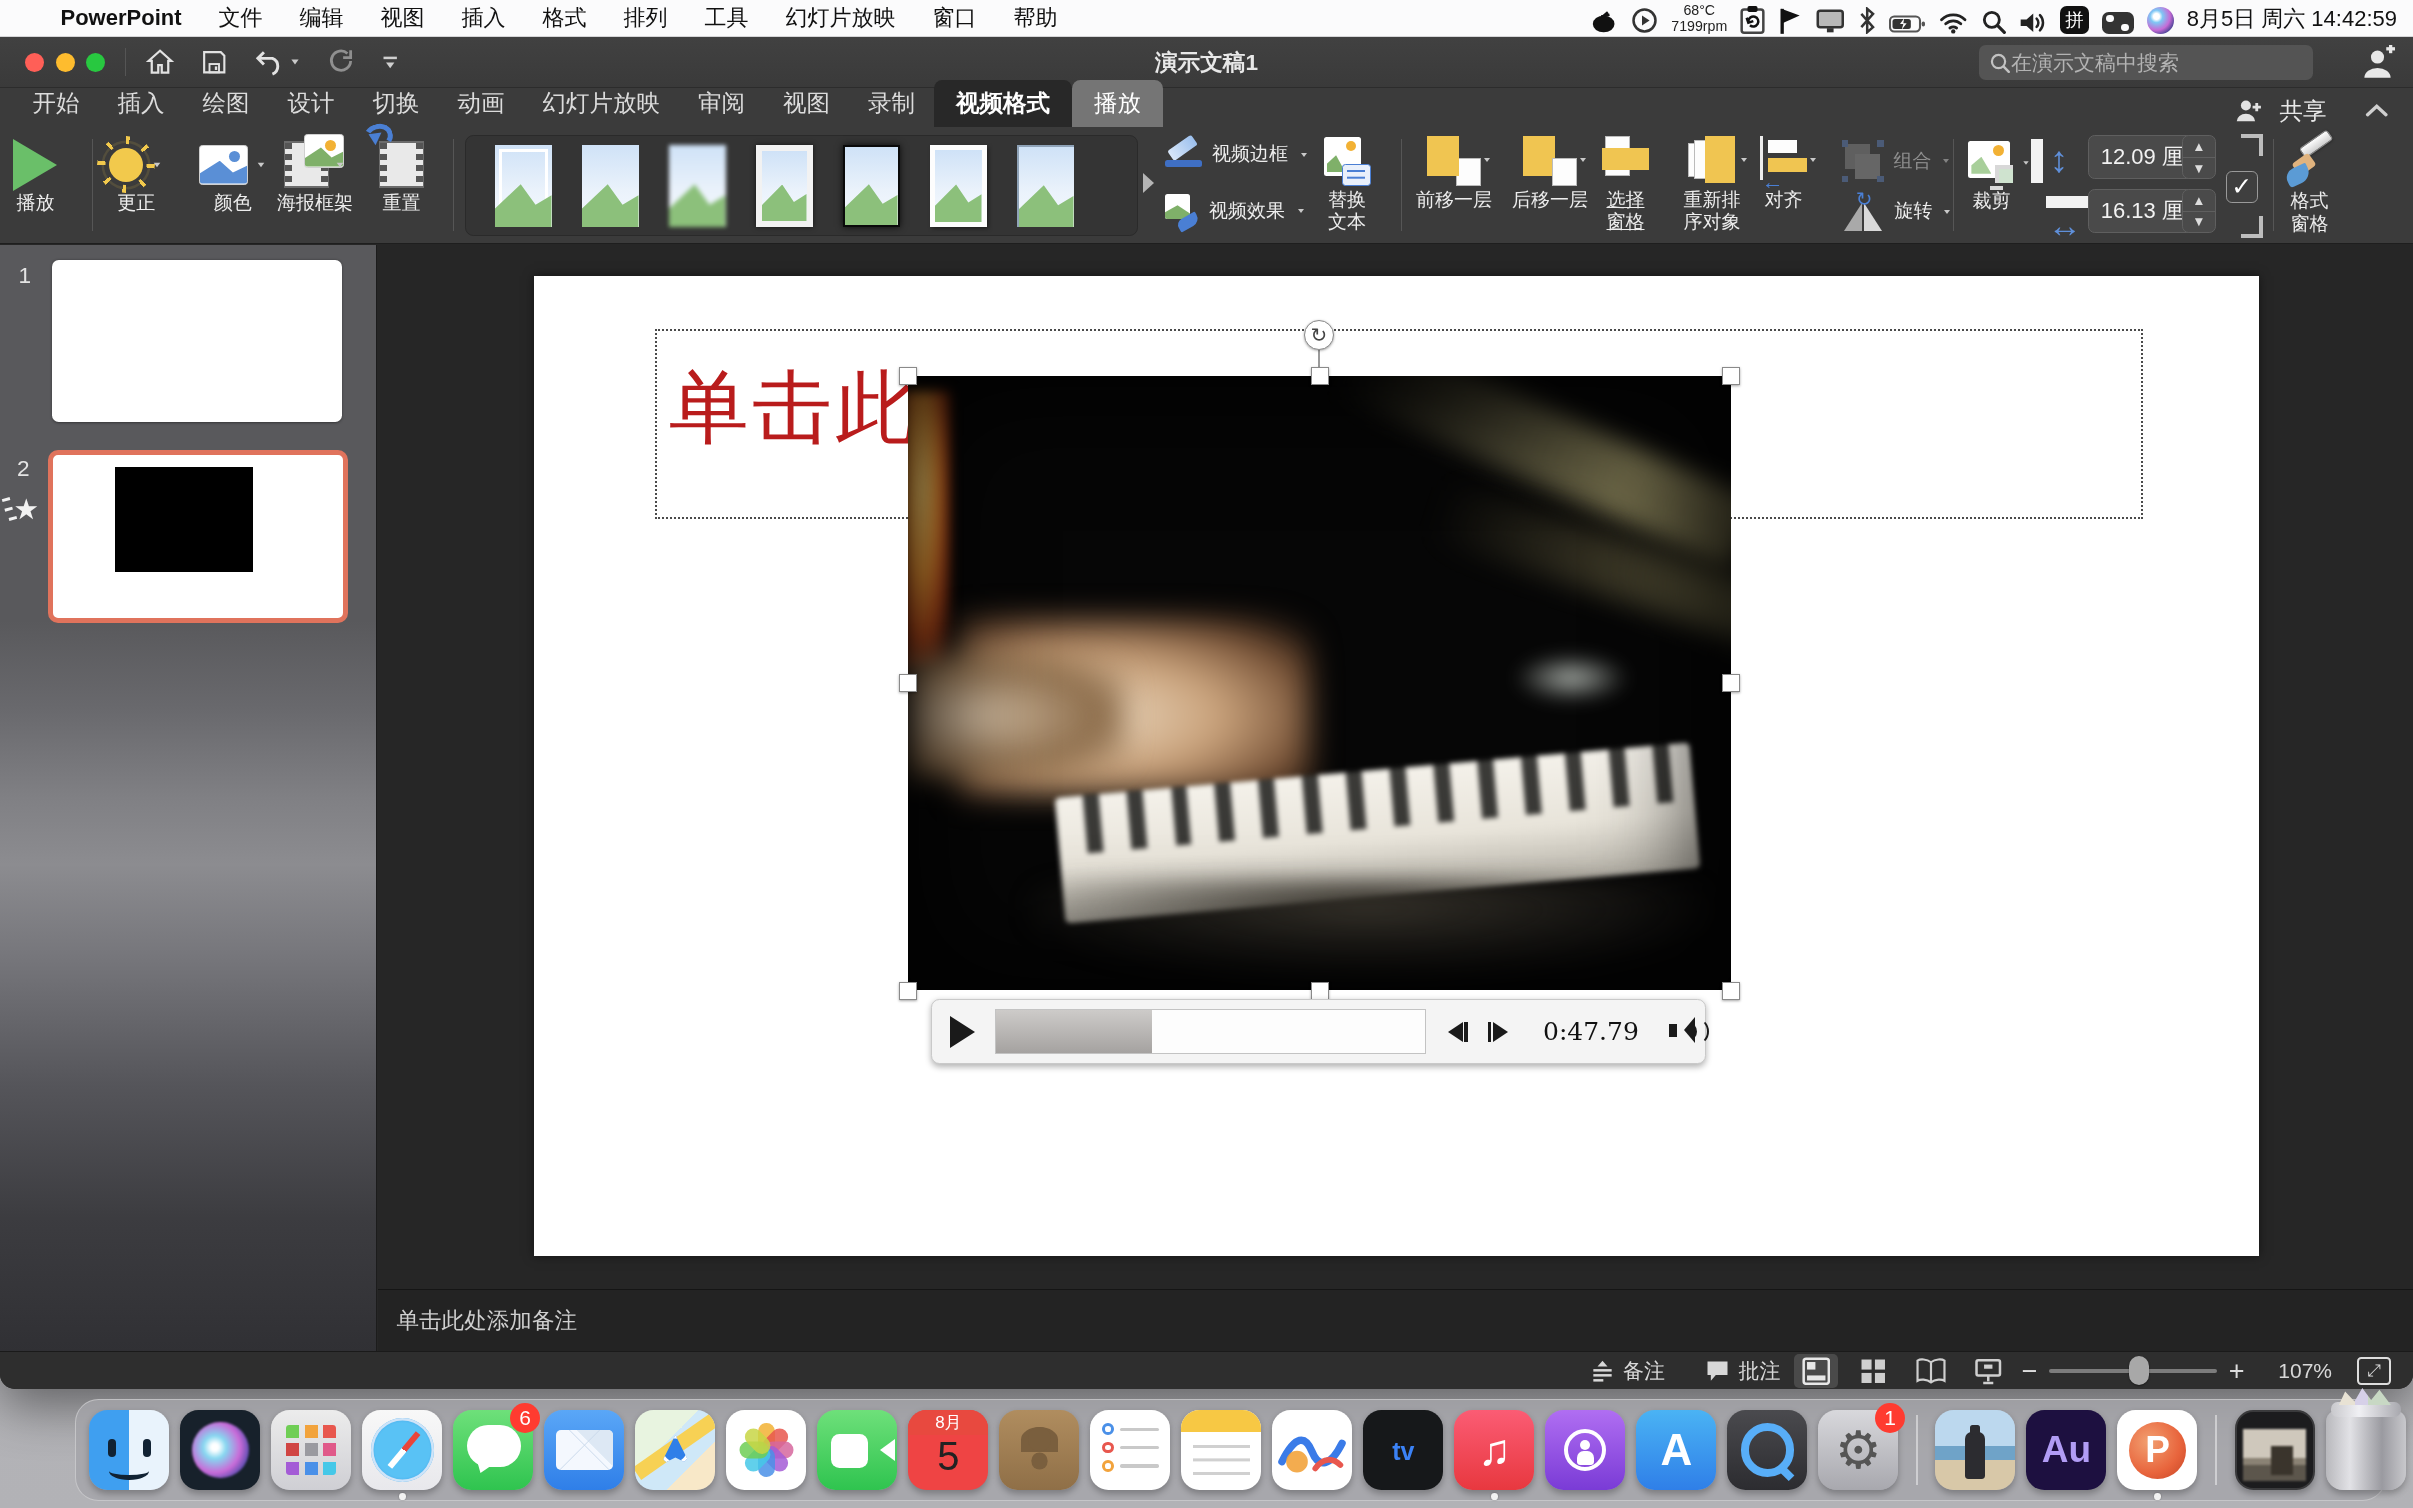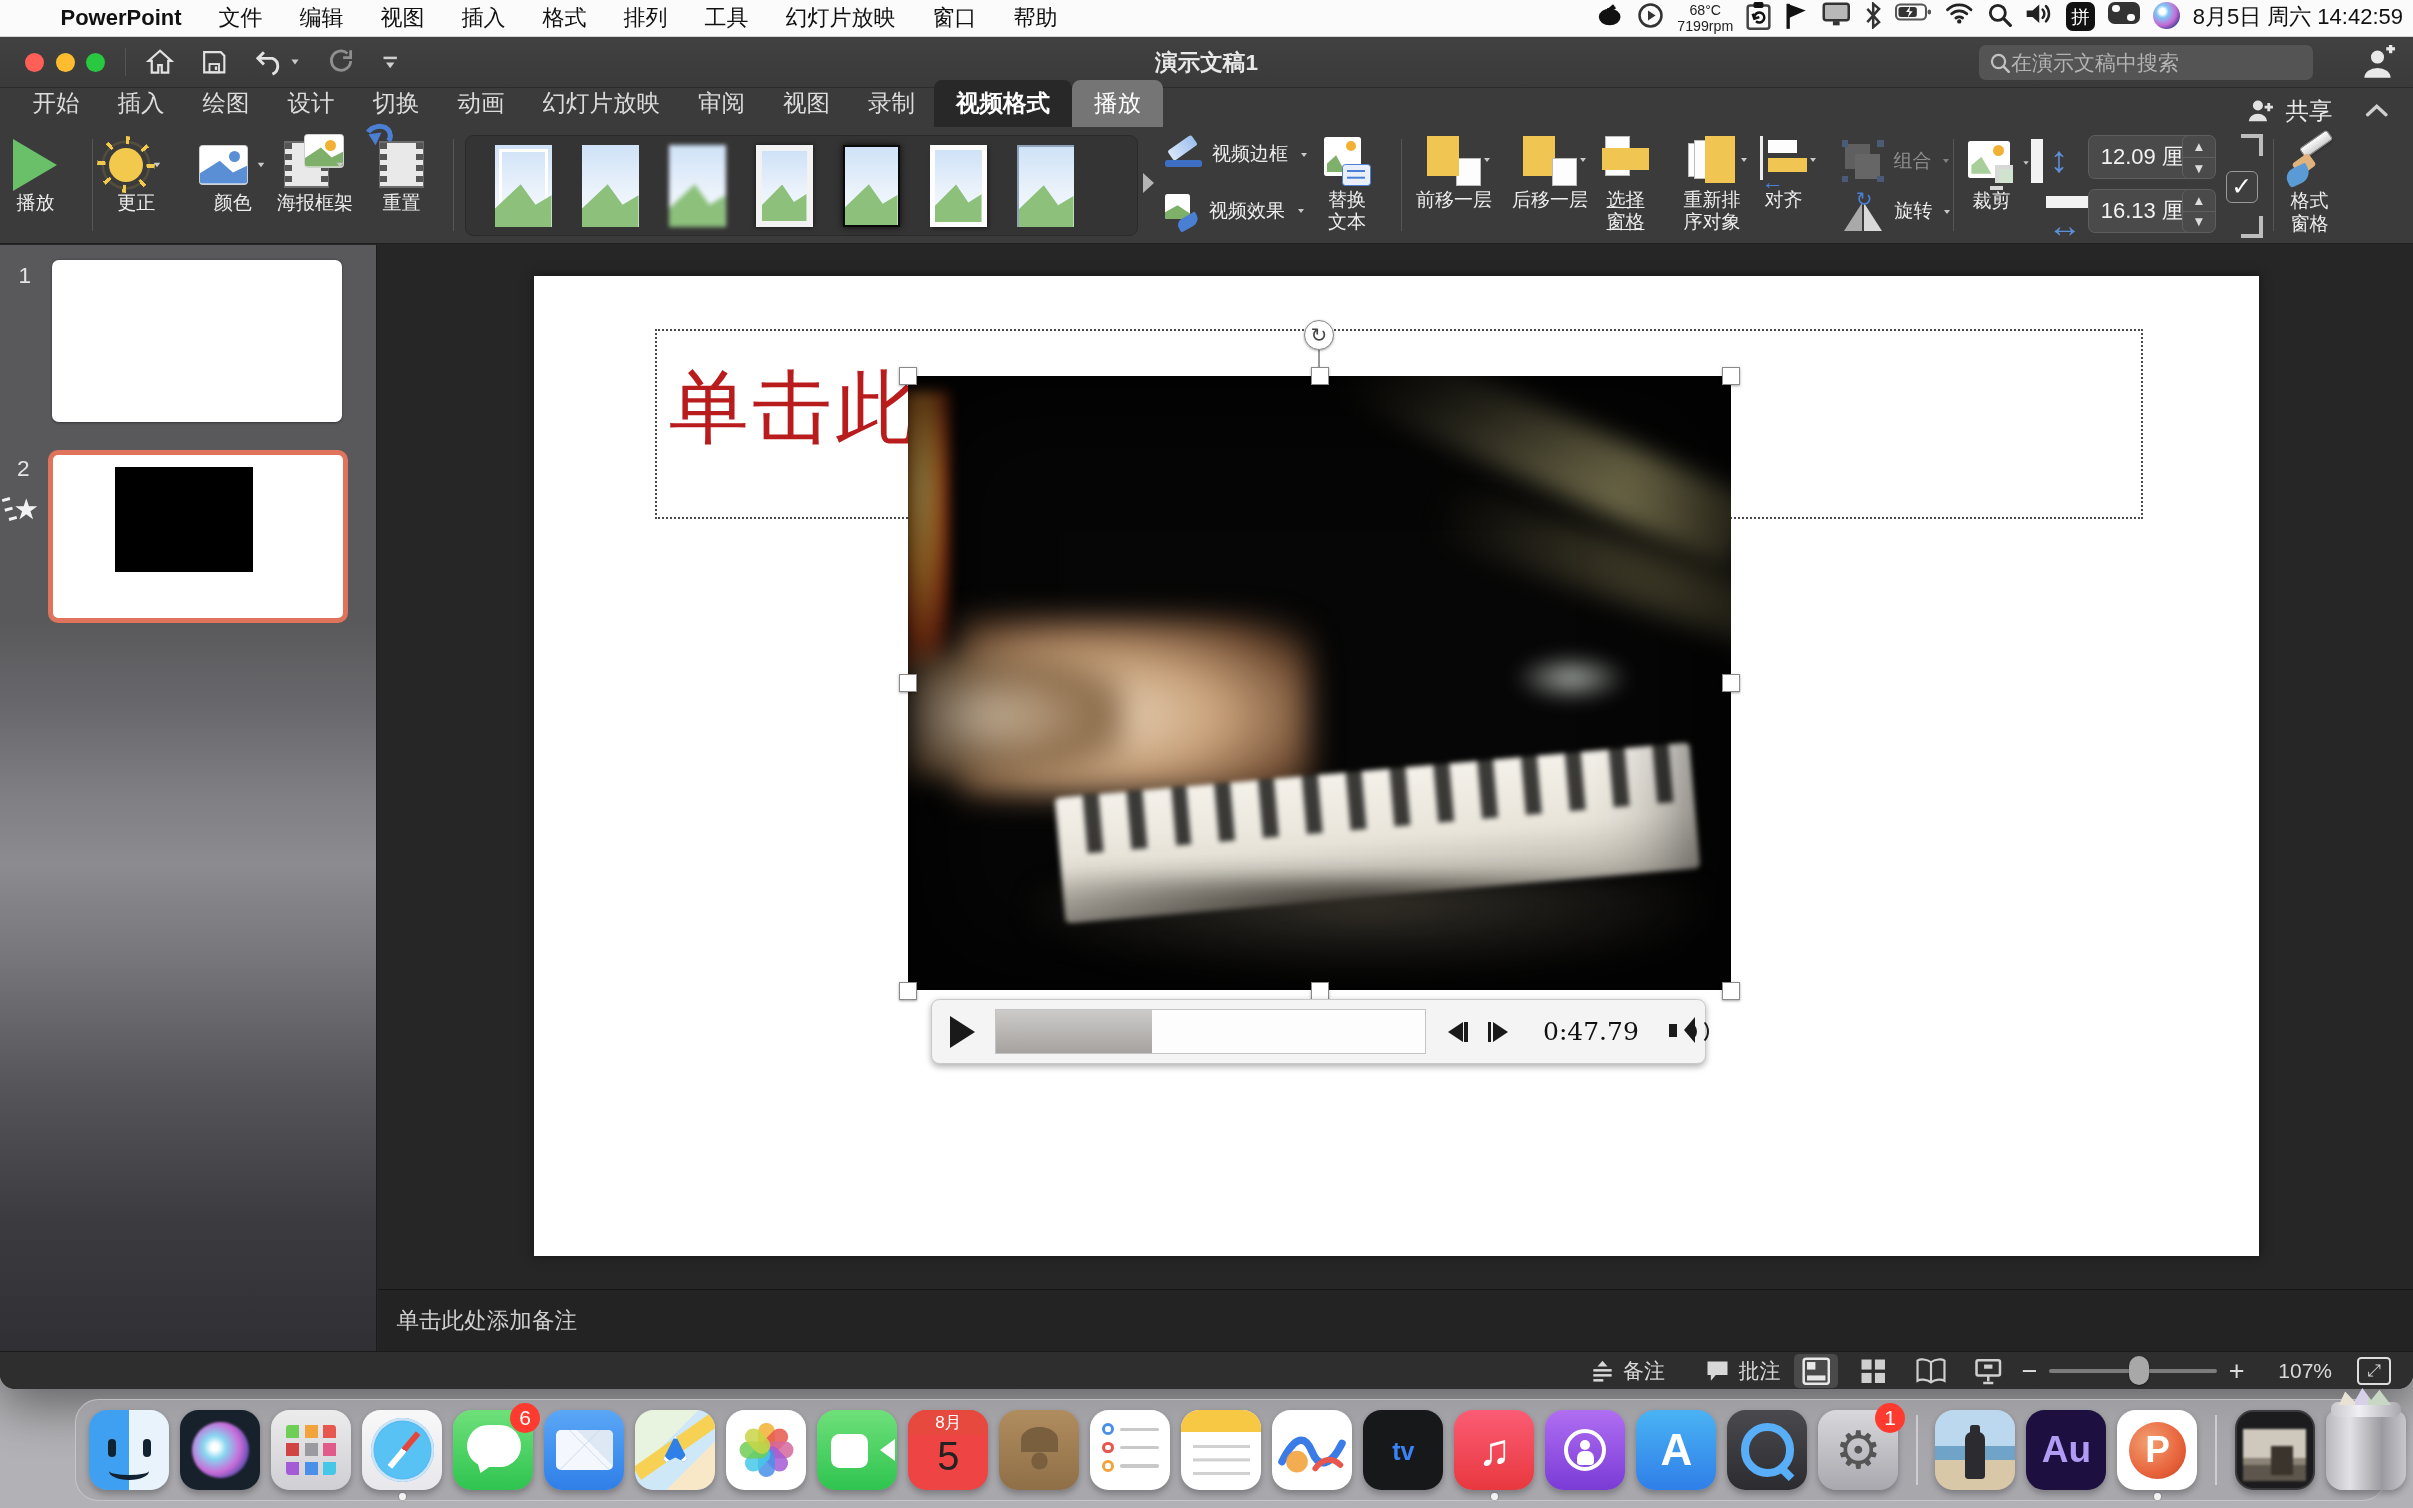--- a/index.html
+++ b/index.html
@@ -8,21 +8,21 @@
   .abs { position:absolute; }
 
   
   #window { position:absolute; left:0; top:0; width:2413px; height:1389px; border-radius:0 0 15px 15px; overflow:hidden; background:#262626; box-shadow:0 17px 50px rgba(0,0,0,.45); }
 
   
   #menubar { position:absolute; left:0; top:0; width:2413px; height:37px; background:#fbfbfc; display:flex; align-items:center; color:#111; font-size:22px; border-bottom:0.8px solid #d6d6d8; }
   #menubar .apple { font-size:25px; margin:0 28.5px 0 32px; }
   #menubar .appname { font-weight:bold; margin-right:37px; }
   #menubar .mitem { margin-right:37px; white-space:nowrap; }
-  #menubar .right { margin-left:auto; display:flex; align-items:flex-start; gap:13px; padding-right:10px; }
+  #menubar .right { margin-left:auto; display:flex; align-items:flex-end; gap:13px; padding-right:16px; }
   .temp { font-size:14.2px; line-height:16px; text-align:center; color:#222; }
   .mico { display:flex; align-items:center; justify-content:center; }
   .pinyin-badge { width:28.5px; height:28.5px; background:#111; color:#fff; border-radius:6.7px; font-size:18.4px; display:flex; align-items:center; justify-content:center; }
   .siri-orb { width:27px; height:27px; border-radius:50%; background:radial-gradient(circle at 35% 35%, #fff 0 12%, #7ec7f5 25%, #c66bd6 55%, #3a3f8f 80%); }
   .cc-pill { width:32px; height:22px; border:0; background:#333; border-radius:6.7px; position:relative; }
   .cc-pill:before { content:""; position:absolute; left:4.2px; top:3.4px; width:8.4px; height:6.7px; background:#fbfbfc; border-radius:3.4px; }
   .cc-pill:after { content:""; position:absolute; right:4.2px; bottom:3.4px; width:8.4px; height:6.7px; background:#fbfbfc; border-radius:3.4px; }
   .datetime { white-space:nowrap; }
 
   
@@ -35,21 +35,21 @@
   #searchbox { position:absolute; left:1979px; top:8.4px; width:334px; height:35px; background:#545454; border-radius:6.7px; display:flex; align-items:center; padding:0 10px; }
   #searchbox input { background:transparent; border:0; outline:0; color:#ddd; font-size:21px; width:277px; margin-left:0; font-family:inherit; }
   #searchbox input::placeholder { color:#b3b3b3; }
 
   
   #tabbar { position:absolute; left:0; top:88px; width:2413px; height:39px; background:#3b3b3b; display:flex; align-items:flex-end; color:#dcdcdc; font-size:23.5px; }
   .rtab { padding:6.7px 19px 8.4px; white-space:nowrap; }
   .ctxtab { border-radius:8.4px 8.4px 0 0; padding:6.7px 22px 8.4px; margin-top:1.7px; }
   .ctxtab.sel { background:#282828; color:#fff; font-weight:bold; }
   .ctxtab.play { background:#757575; color:#fff; }
-  #tab-share { position:absolute; right:25px; top:6.7px; display:flex; align-items:center; gap:10px; color:#e8e8e8; }
+  #tab-share { position:absolute; right:25px; top:6.7px; display:flex; align-items:center; gap:16px; color:#e8e8e8; }
 
   
   #ribbon { position:absolute; left:0; top:127px; width:2413px; height:117px; background:#3b3b3b; border-bottom:0.8px solid #1e1e1e; color:#e8e8e8; }
   .rsep { position:absolute; top:11.7px; width:0.8px; height:92px; background:#565656; }
   .rlabel { font-size:19px; color:#ededed; text-align:center; line-height:22.6px; }
   .rbtn { position:absolute; display:flex; flex-direction:column; align-items:center; }
   .dd { width:0; height:0; border-left:6.7px solid transparent; border-right:6.7px solid transparent; border-top:8.4px solid #c9c9c9; display:inline-block; }
   .ricon { height:55px; display:flex; align-items:center; justify-content:center; }
 
   .playtri { width:0; height:0; border-top:26px solid transparent; border-bottom:26px solid transparent; border-left:44px solid #6abf69; }

